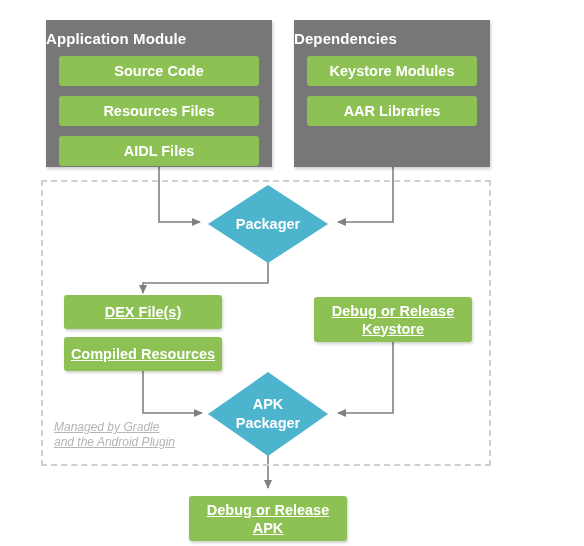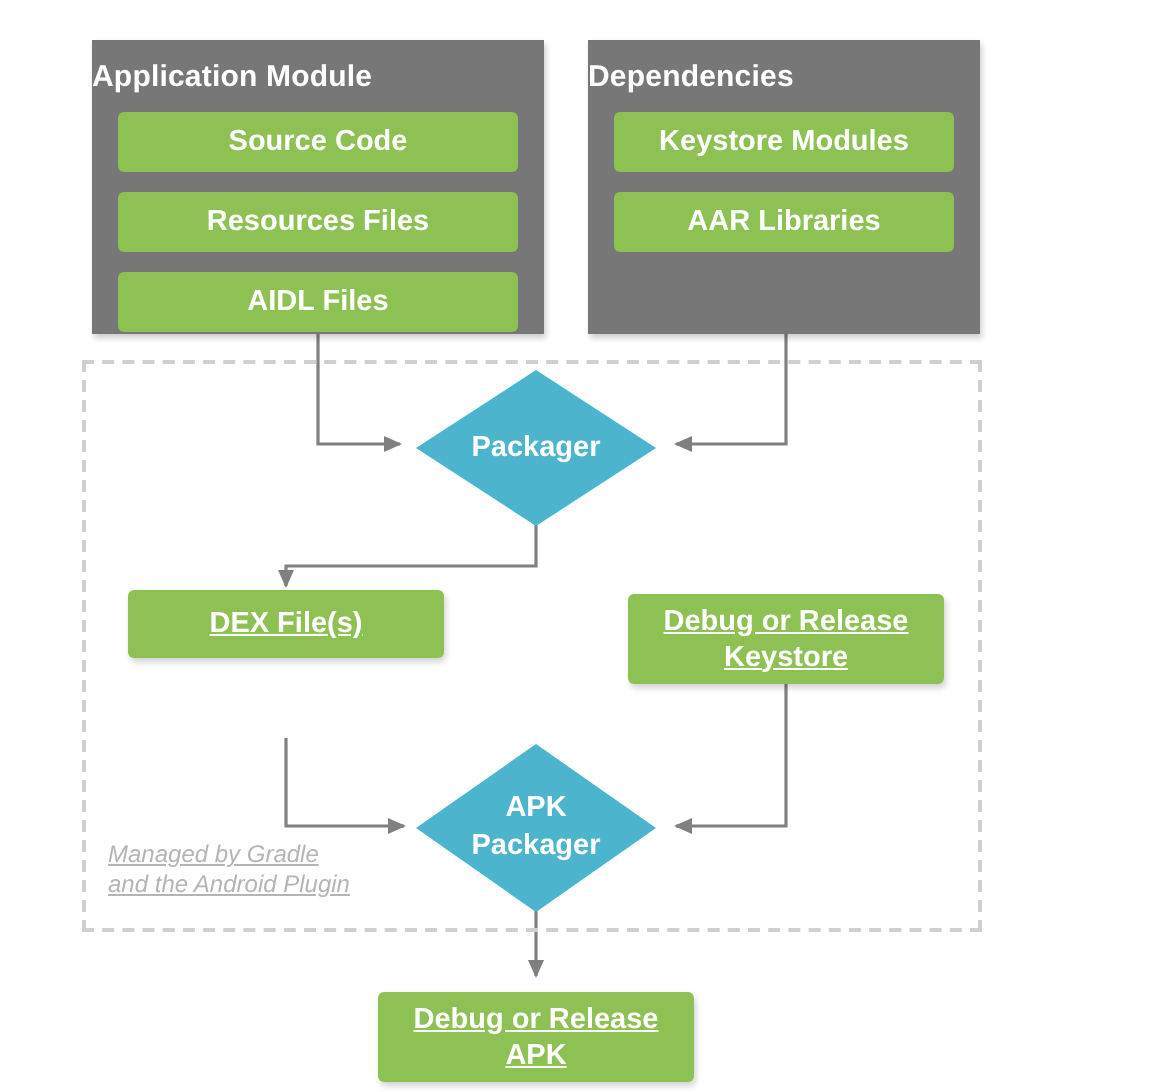--- a/index.html
+++ b/index.html
@@ -170,20 +170,21 @@
 
   <div class="diamond-wrap" style="left:208px; top:185px; width:120px; height:78px;">
     <svg class="diamond-shape" viewBox="0 0 120 78" xmlns="http://www.w3.org/2000/svg">
       <polygon points="60,0 120,39 60,78 0,39" fill="#4cb4cd"></polygon>
     </svg>
     <div class="diamond-label">Packager</div>
   </div>
 
   <div class="green-box free-box" style="left:64px; top:295px; width:158px; height:34px;">DEX File(s)</div>
 
+  <div class="green-box free-box" style="left:64px; top:337px; width:158px; height:34px;">Compiled Resources</div>
 
   <div class="green-box free-box" style="left:314px; top:297px; width:158px; height:45px; white-space:pre-line;">Debug or Release
 Keystore</div>
 
   <div class="diamond-wrap" style="left:208px; top:372px; width:120px; height:84px;">
     <svg class="diamond-shape" viewBox="0 0 120 84" xmlns="http://www.w3.org/2000/svg">
       <polygon points="60,0 120,42 60,84 0,42" fill="#4cb4cd"></polygon>
     </svg>
     <div class="diamond-label">APK
 Packager</div>

